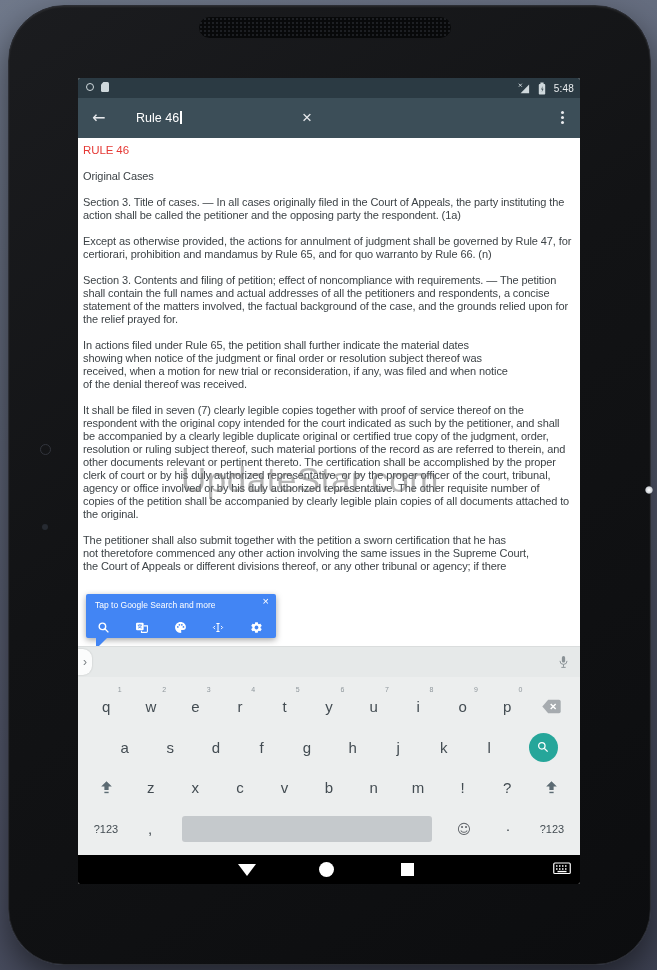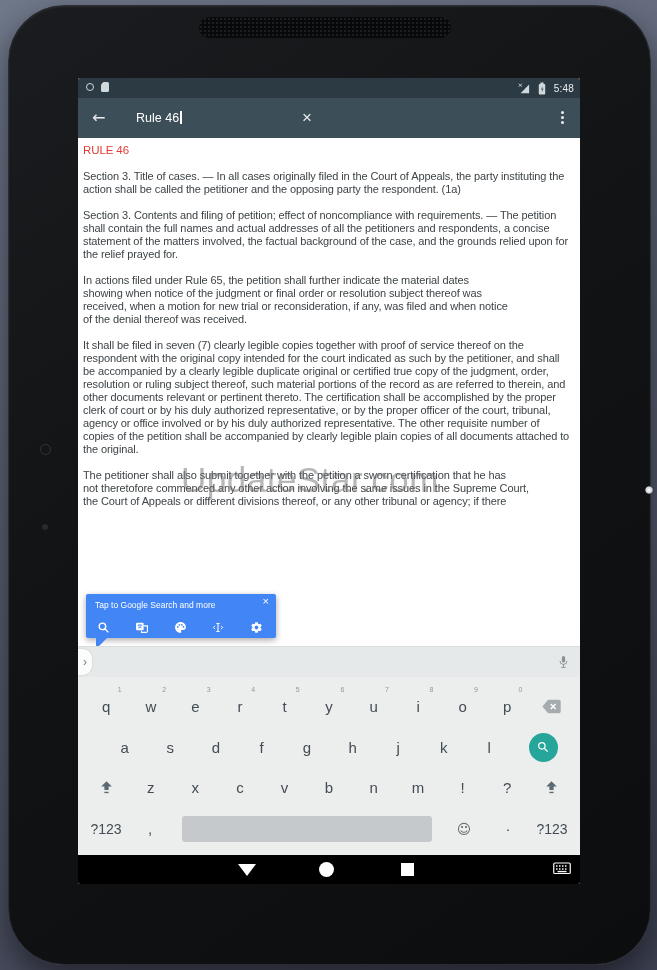--- a/index.html
+++ b/index.html
@@ -73,21 +73,21 @@
     box-sizing:border-box;padding:9px 6px 6px 6px;display:flex;flex-direction:column;}
   .kb-row{flex:1;display:flex;}
   .key{flex:1;position:relative;display:flex;align-items:center;justify-content:center;
     color:#434c52;font-size:15px;}
   .key .num{position:absolute;top:0px;right:7px;font-size:7px;color:#8f979c;}
   .key-spacer{flex:0 0 18px;}
   .key-fixed{flex:0 0 44px;}
   .key-search-wrap{flex:0 0 62px;display:flex;align-items:center;justify-content:center;}
   .key-search{width:29px;height:29px;border-radius:50%;background:#26a69a;display:flex;
     align-items:center;justify-content:center;}
-  .key-sym{font-size:14px;color:#434c52;}
+  .key-sym{font-size:11px;color:#434c52;}
   .key-emoji{font-family:"DejaVu Sans",sans-serif;font-size:14px;color:#5f6368;}
   .spacebar-cell{flex:1;display:flex;align-items:center;}
   .spacebar{height:26px;flex:1;margin:0 10px;background:#c5c9cc;border-radius:3px;}
   
   .nav-bar{position:absolute;left:0;top:777px;width:100%;height:29px;background:#000;}
   .nav-back{position:absolute;left:160px;top:9px;width:0;height:0;
     border-left:9px solid transparent;border-right:9px solid transparent;border-top:12px solid #fff;}
   .nav-home{position:absolute;left:241px;top:7px;width:15px;height:15px;border-radius:50%;background:#fff;}
   .nav-recents{position:absolute;left:323px;top:8px;width:13px;height:13px;background:#fff;}
   .nav-kb{position:absolute;right:9px;top:7px;}
@@ -126,21 +126,23 @@
   <div class="app-bar">
     <span class="back-arrow">←</span>
     <span class="search-text"><span>Rule 46</span><span class="caret"></span></span>
     <span class="clear-x">×</span>
     <span class="overflow"></span>
   </div>
 
   <div class="content">
     <div class="content-inner">
       <p class="doc-title">RULE 46</p>
+      <p>Original Cases</p>
       <p>Section 3.  Title of cases. — In all cases originally filed in the Court of Appeals, the party instituting the action shall be called the petitioner and the opposing party the respondent. (1a)</p>
+      <p>Except as otherwise provided, the actions for annulment of judgment shall be governed by Rule 47, for certiorari, prohibition and mandamus by Rule 65, and for quo warranto by Rule 66. (n)</p>
       <p>Section 3.  Contents and filing of petition; effect of noncompliance with requirements. — The petition shall contain the full names and actual addresses of all the petitioners and respondents, a concise statement of the matters involved, the factual background of the case, and the grounds relied upon for the relief prayed for.</p>
       <p>In actions filed under Rule 65, the petition shall further indicate the material dates
 showing when notice of the judgment or final order or resolution subject thereof was
 received, when a motion for new trial or reconsideration, if any, was filed and when notice
 of the denial thereof was received.</p>
       <p>It shall be filed in seven (7) clearly legible copies together with proof of service thereof on the respondent with the original copy intended for the court indicated as such by the petitioner, and shall be accompanied by a clearly legible duplicate original or certified true copy of the judgment, order, resolution or ruling subject thereof, such material portions of the record as are referred to therein, and other documents relevant or pertinent thereto. The certification shall be accomplished by the proper clerk of court or by his duly authorized representative, or by the proper officer of the court, tribunal, agency or office involved or by his duly authorized representative. The other requisite number of copies of the petition shall be accompanied by clearly legible plain copies of all documents attached to the original.</p>
       <p>The petitioner shall also submit together with the petition a sworn certification that he has
 not theretofore commenced any other action involving the same issues in the Supreme Court,
 the Court of Appeals or different divisions thereof, or any other tribunal or agency; if there</p>
     </div>

